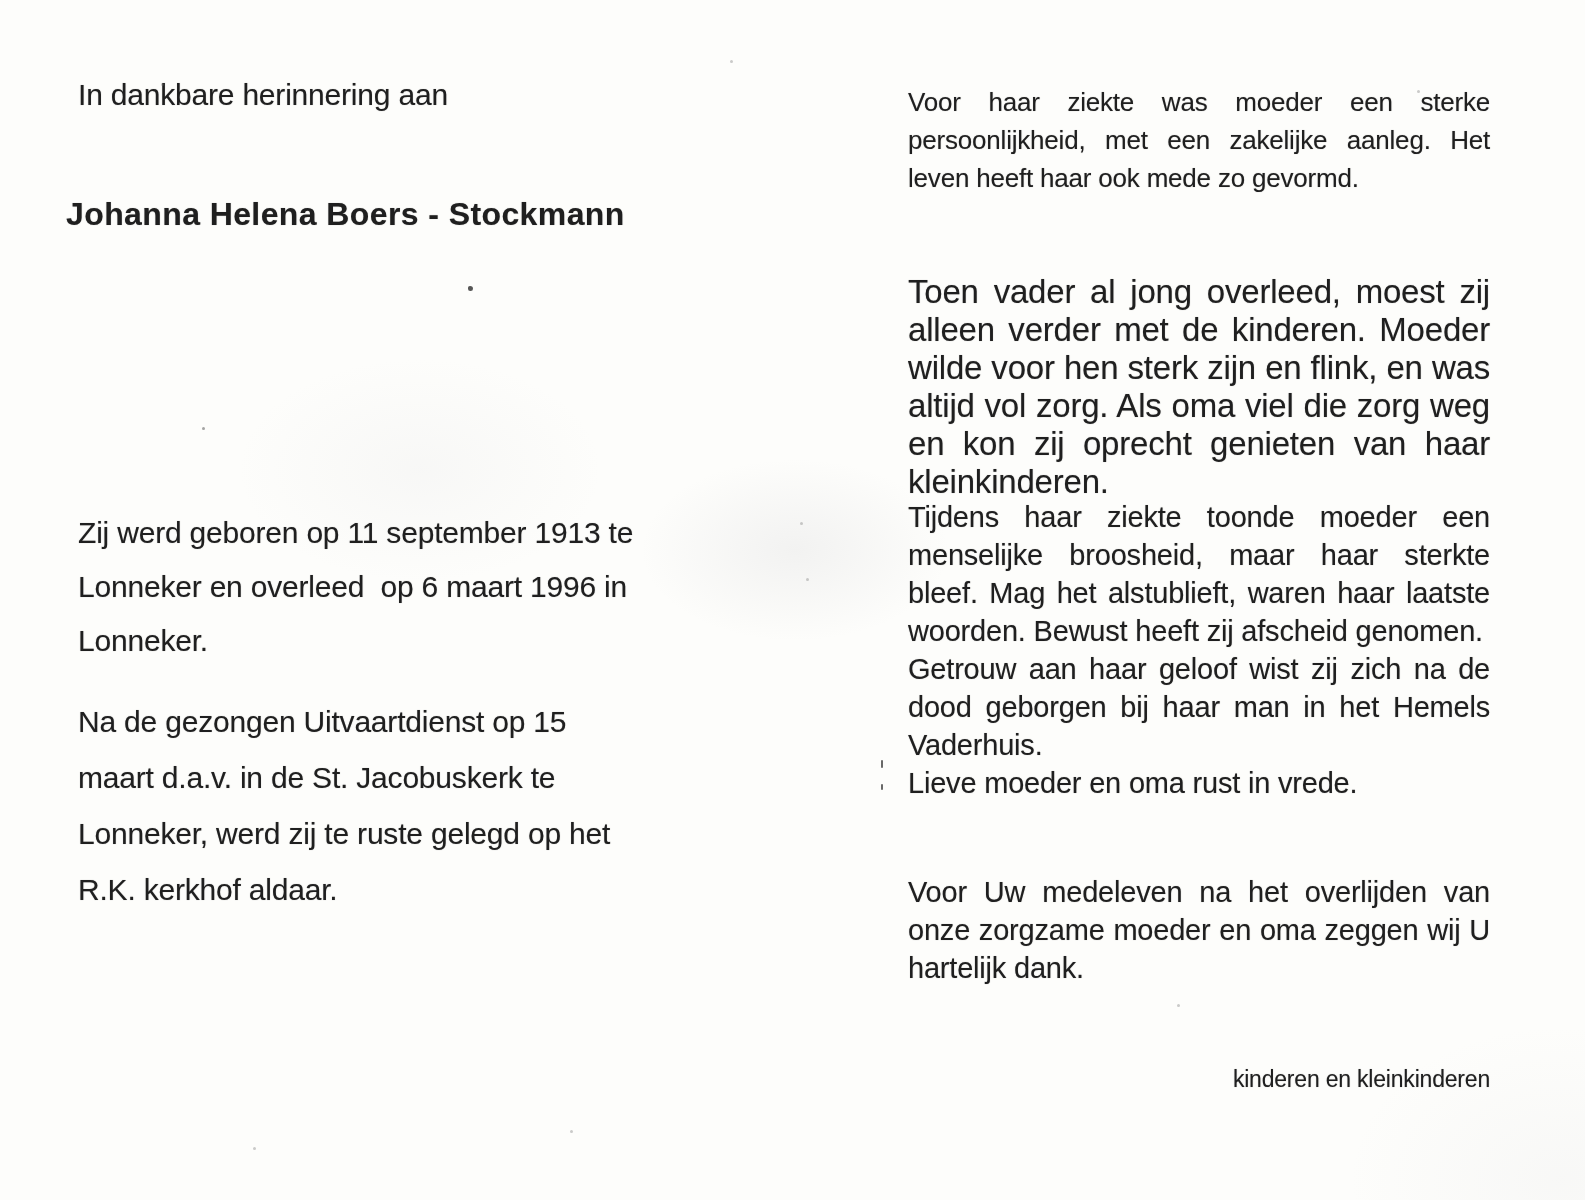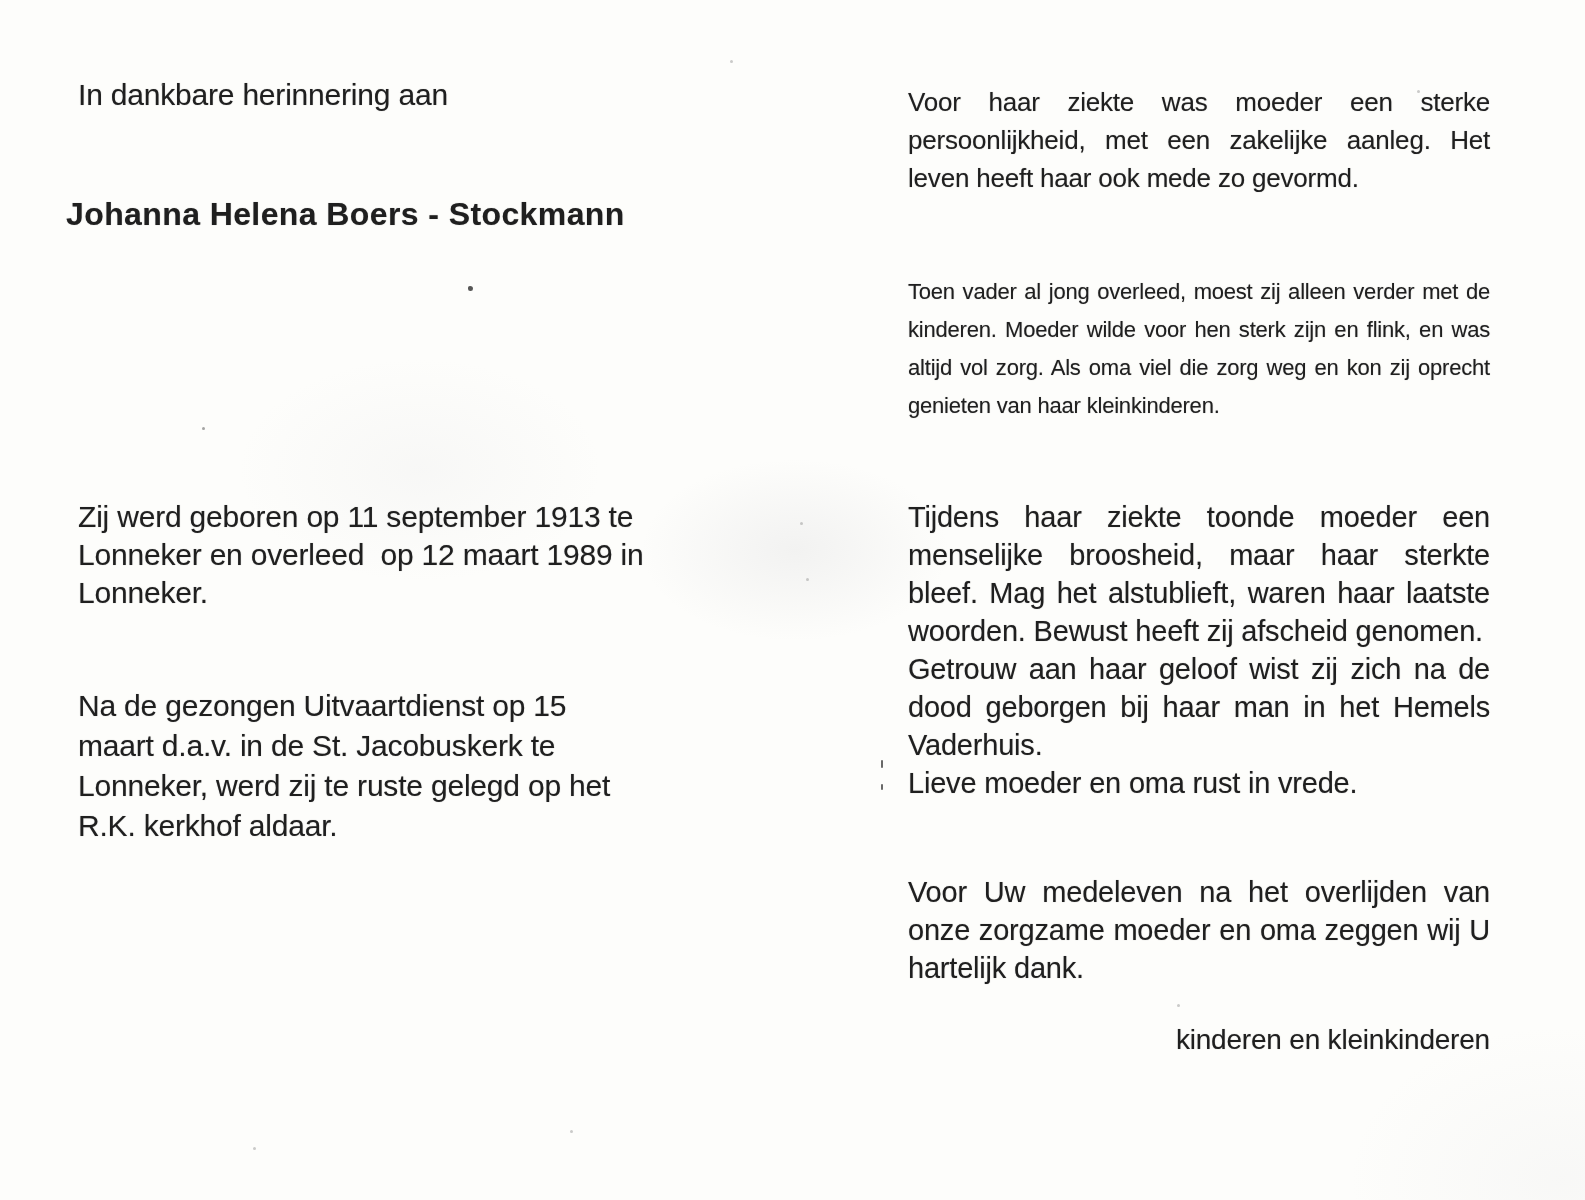--- a/index.html
+++ b/index.html
@@ -26,37 +26,37 @@
     letter-spacing: -0.2px;
     text-shadow: 0 0 1px rgba(30,30,30,0.38);
   }
   .center { text-align: left; }
   .just {
     text-align: justify;
     text-justify: inter-word;
     hyphens: manual;
   }
   .right-al { text-align: right; }
-  .lines div { white-space: pre; }
+  .lines div { white-space: pre; margin-top: 16px; }
 
   
   .intro      { top: 76px;  left: 78px; width: 600px; font-size: 30px; line-height: 38px; }
   .name-block { top: 189px; left: 66px; width: 624px; font-size: 32px; line-height: 50px; font-weight: bold; letter-spacing: 0.4px; }
   .widow      { top: 346px; left: 78px; width: 600px; font-size: 30px; line-height: 38px; }
   .born       { top: 498px; left: 78px; width: 600px; font-size: 30px; line-height: 38px; }
   .funeral    { top: 686px; left: 78px; width: 600px; font-size: 30px; line-height: 40px; }
   .markante   { top: 880px; left: 76px; width: 606px; font-size: 30px; line-height: 38px; }
 
   
   .p1   { top: 83px;   left: 908px; width: 582px; font-size: 26px; line-height: 38px; }
-  .p2   { top: 273px;  left: 908px; width: 582px; font-size: 22px; line-height: 38px; }
+  .p2   { top: 273px;  left: 908px; width: 582px; font-size: 33px; line-height: 38px; }
   .p3   { top: 498px;  left: 908px; width: 582px; font-size: 29px; line-height: 38px; }
   .p3 p { margin: 0; }
   .p4   { top: 873px;  left: 908px; width: 582px; font-size: 29px; line-height: 38px; }
-  .sig  { top: 1021px; left: 908px; width: 582px; font-size: 28px; line-height: 38px; }
+  .sig  { top: 1060px; left: 908px; width: 582px; font-size: 23px; line-height: 38px; }
 
   
   .speck {
     position: absolute;
     background: rgba(75,75,75,0.5);
     border-radius: 50%;
     width: 3px; height: 3px;
   }
   .speck.dark { background: rgba(45,45,45,0.8); width: 5px; height: 5px; border-radius: 40% 60% 50% 50%; }
   .speck.faint { background: rgba(110,110,110,0.35); }
@@ -74,21 +74,21 @@
 
   <div class="blk intro center">In dankbare herinnering aan</div>
 
   <div class="blk name-block center">
     <div>Johanna Helena Boers - Stockmann</div>
   </div>
 
 
   <div class="blk born center lines">
       <div>Zij werd geboren op 11 september 1913 te</div>
-      <div>Lonneker en overleed  op 12 maart 1989 in</div>
+      <div>Lonneker en overleed  op 6 maart 1996 in</div>
       <div>Lonneker.</div>
     </div>
 
   <div class="blk funeral center lines">
       <div>Na de gezongen Uitvaartdienst op 15</div>
       <div>maart d.a.v. in de St. Jacobuskerk te</div>
       <div>Lonneker, werd zij te ruste gelegd op het</div>
       <div>R.K. kerkhof aldaar.</div>
     </div>
 

